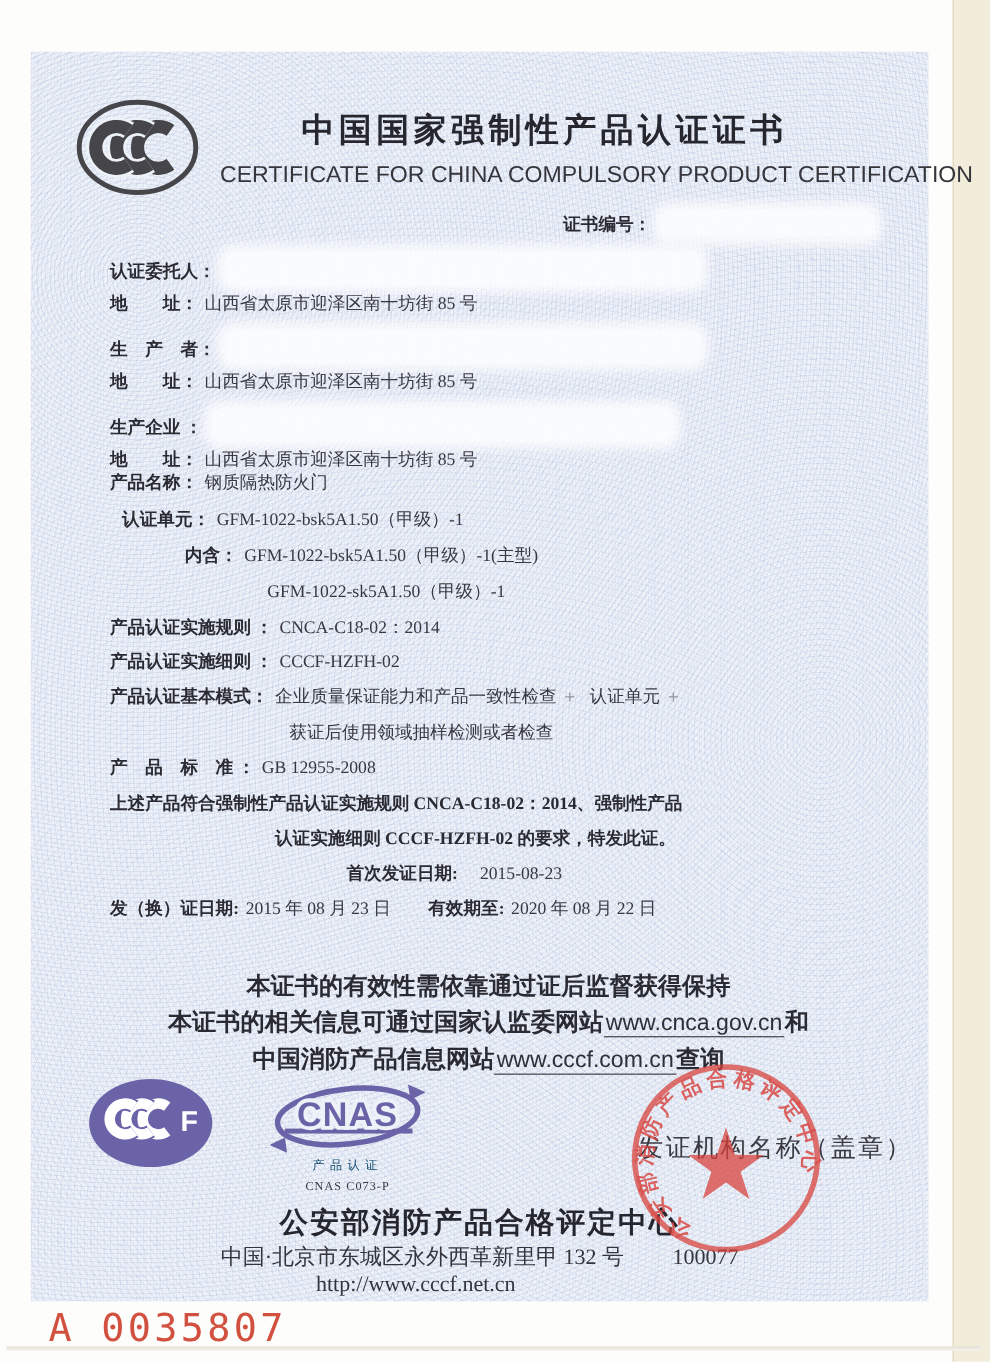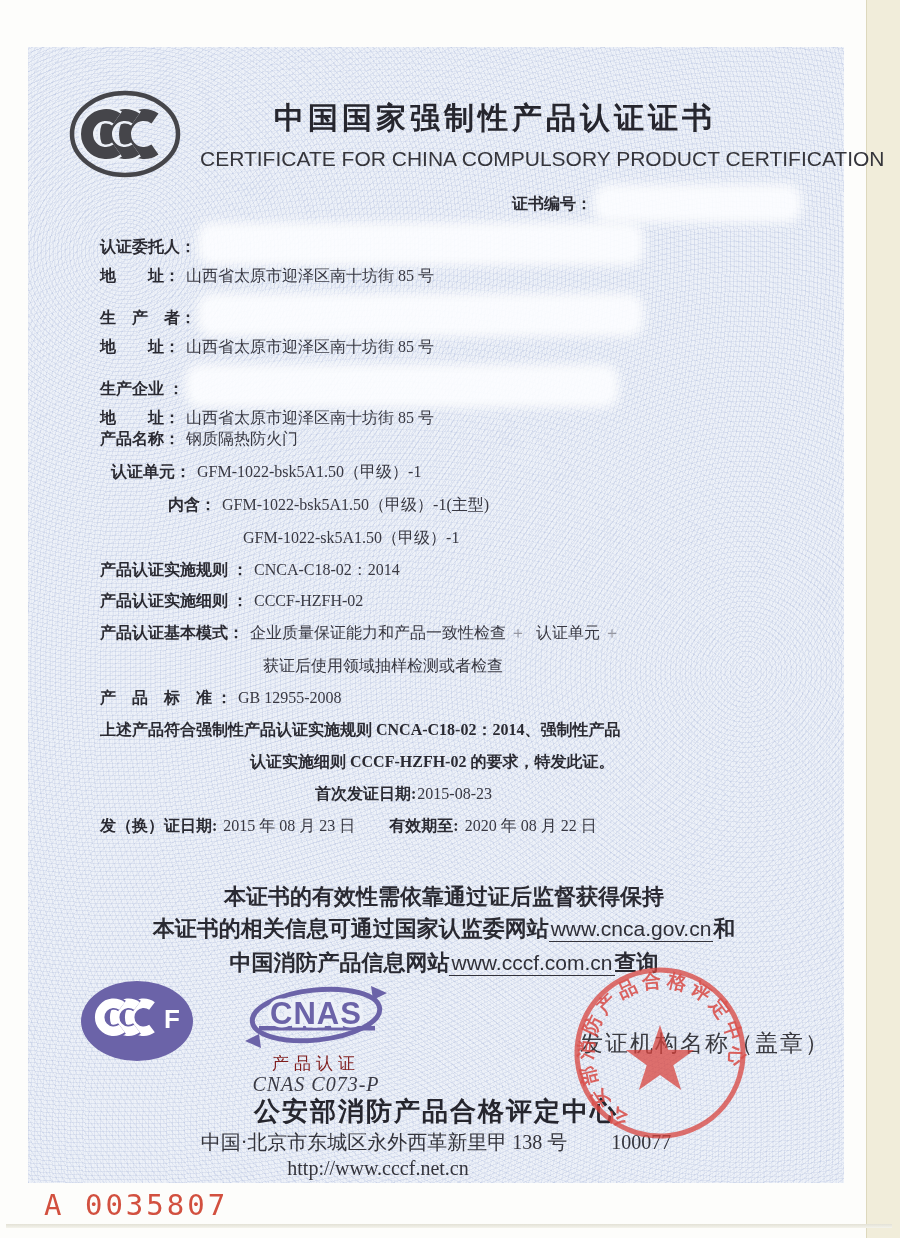--- a/index.html
+++ b/index.html
@@ -49,25 +49,25 @@
     font-family:"Liberation Sans","DejaVu Sans",sans-serif;font-weight:400;font-size:21px;
     border-bottom:1.5px solid #33333b;padding:0 2px 1px 2px;color:#2f2f37;
   }
   .stamp-caption{left:580px;top:1028px;font-size:23px;letter-spacing:2px;color:#3a3a40;z-index:4;}
   .stamp{z-index:5;}
   .org-name{left:28px;top:1094px;width:816px;text-align:center;
     font-size:26px;font-weight:700;letter-spacing:2px;color:#26262e;}
   .org-addr{left:28px;top:1129px;width:816px;text-align:center;font-size:20px;color:#34343c;}
   .org-web{left:28px;top:1157px;width:700px;text-align:center;font-size:20px;color:#34343c;}
   .cnas-cap1{left:245px;top:1052px;width:142px;text-align:center;
-    font-size:17px;letter-spacing:5px;color:#7f1d1d;}
+    font-size:11px;letter-spacing:5px;color:#0c4a6e;}
   .cnas-cap2{left:245px;top:1073px;width:142px;text-align:center;
-    font-size:20px;color:#3a3a44;letter-spacing:1px;font-style:italic;}
+    font-size:11px;color:#3a3a44;letter-spacing:1px;}
   .serial{left:44px;top:1188px;font-family:"DejaVu Sans Mono","Liberation Mono",monospace;
-    font-size:29px;letter-spacing:3px;color:#d2503f;}
+    font-size:35px;letter-spacing:3px;color:#d2503f;}
 </style>
 </head>
 <body>
 
 <div class="cert-area"></div>
 <div class="paper-edge-right"></div>
 <div class="paper-edge-bottom"></div>
 
 <svg class="abs" style="left:66px;top:88px;" width="118" height="92" viewBox="0 0 118 92">
   <ellipse cx="59" cy="46" rx="53" ry="41" fill="none" stroke="#45454a" stroke-width="4.5"></ellipse>
@@ -129,21 +129,21 @@
 </div>
 <div class="abs row" style="left:263px;top:656px;">
   <span class="val" style="margin-left:0;">获证后使用领域抽样检测或者检查</span>
 </div>
 <div class="abs row" style="left:100px;top:688px;">
   <span class="lbl">产　品　标　准 ：</span><span class="val">GB 12955-2008</span>
 </div>
 <div class="abs row lbl" style="left:100px;top:720px;">上述产品符合强制性产品认证实施规则 CNCA-C18-02：2014、强制性产品</div>
 <div class="abs row lbl" style="left:250px;top:752px;">认证实施细则 CCCF-HZFH-02 的要求，特发此证。</div>
 <div class="abs row" style="left:315px;top:784px;">
-  <span class="lbl">首次发证日期:</span><span class="val" style="margin-left:1px;">2015-08-23</span>
+  <span class="lbl">首次发证日期:</span><span class="val" style="margin-left:20px;">2015-08-23</span>
 </div>
 <div class="abs row" style="left:100px;top:816px;">
   <span class="lbl">发（换）证日期:</span><span class="val">2015 年 08 月 23 日</span>
   <span style="display:inline-block;width:26px;"></span>
   <span class="lbl">有效期至:</span><span class="val">2020 年 08 月 22 日</span>
 </div>
 
 <div class="abs note" style="top:882px;">本证书的有效性需依靠通过证后监督获得保持</div>
 <div class="abs note" style="top:914px;">
   <span>本证书的相关信息可通过国家认监委网站</span><span class="url">www.cnca.gov.cn</span><span>和</span>
@@ -181,19 +181,19 @@
     <circle r="83" fill="none" stroke="#d8423c" stroke-width="5" opacity="0.82"></circle>
     <text font-size="19" font-weight="600" fill="#d8423c" letter-spacing="4.5" opacity="0.9">
       <textPath href="#ringPath">公安部消防产品合格评定中心</textPath>
     </text>
   </g>
   <polygon opacity="0.82" fill="#d8423c" points="0,-28 8.2,-3.3 34.2,-3.1 13.3,12.3 21.2,37.1 0,22 -21.2,37.1 -13.3,12.3 -34.2,-3.1 -8.2,-3.3"></polygon>
 </svg>
 
 <div class="abs org-name">公安部消防产品合格评定中心</div>
 <div class="abs org-addr">
-  <span>中国·北京市东城区永外西革新里甲 138 号</span>
+  <span>中国·北京市东城区永外西革新里甲 132 号</span>
   <span style="display:inline-block;width:34px;"></span>
   <span>100077</span>
 </div>
 <div class="abs org-web">http://www.cccf.net.cn</div>
 
 <div class="abs serial">A 0035807</div>
 
 </body></html>

